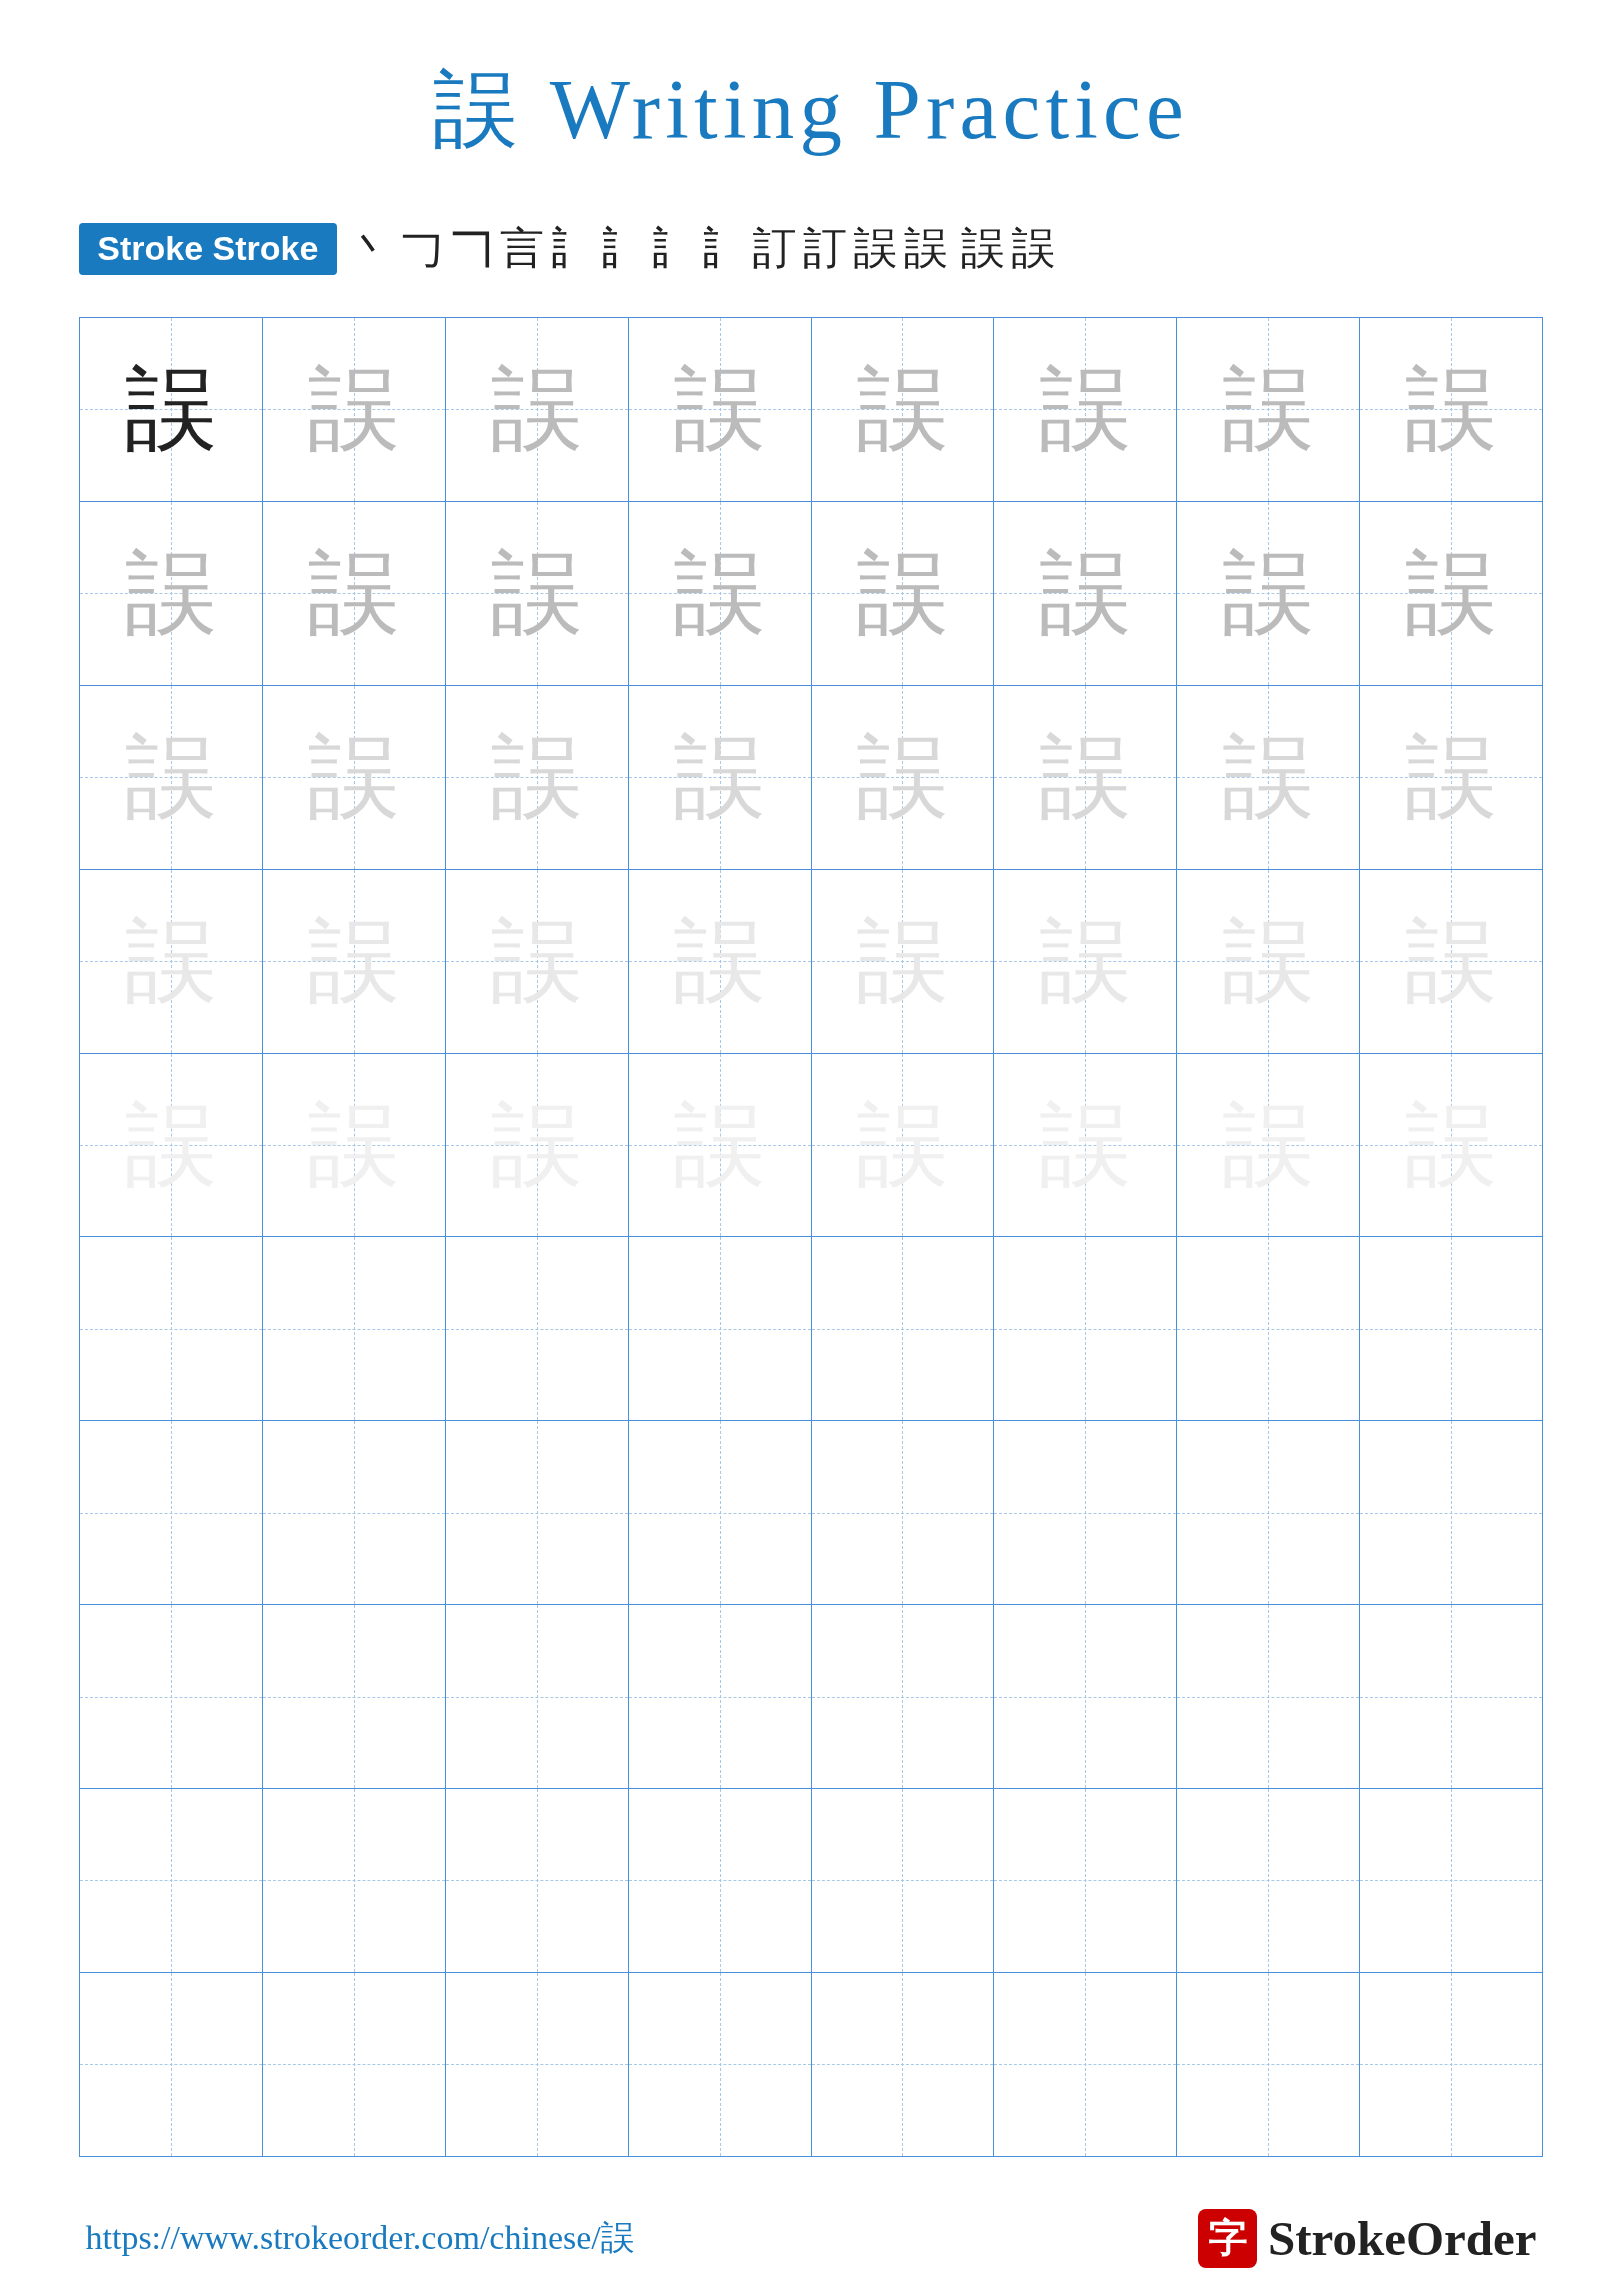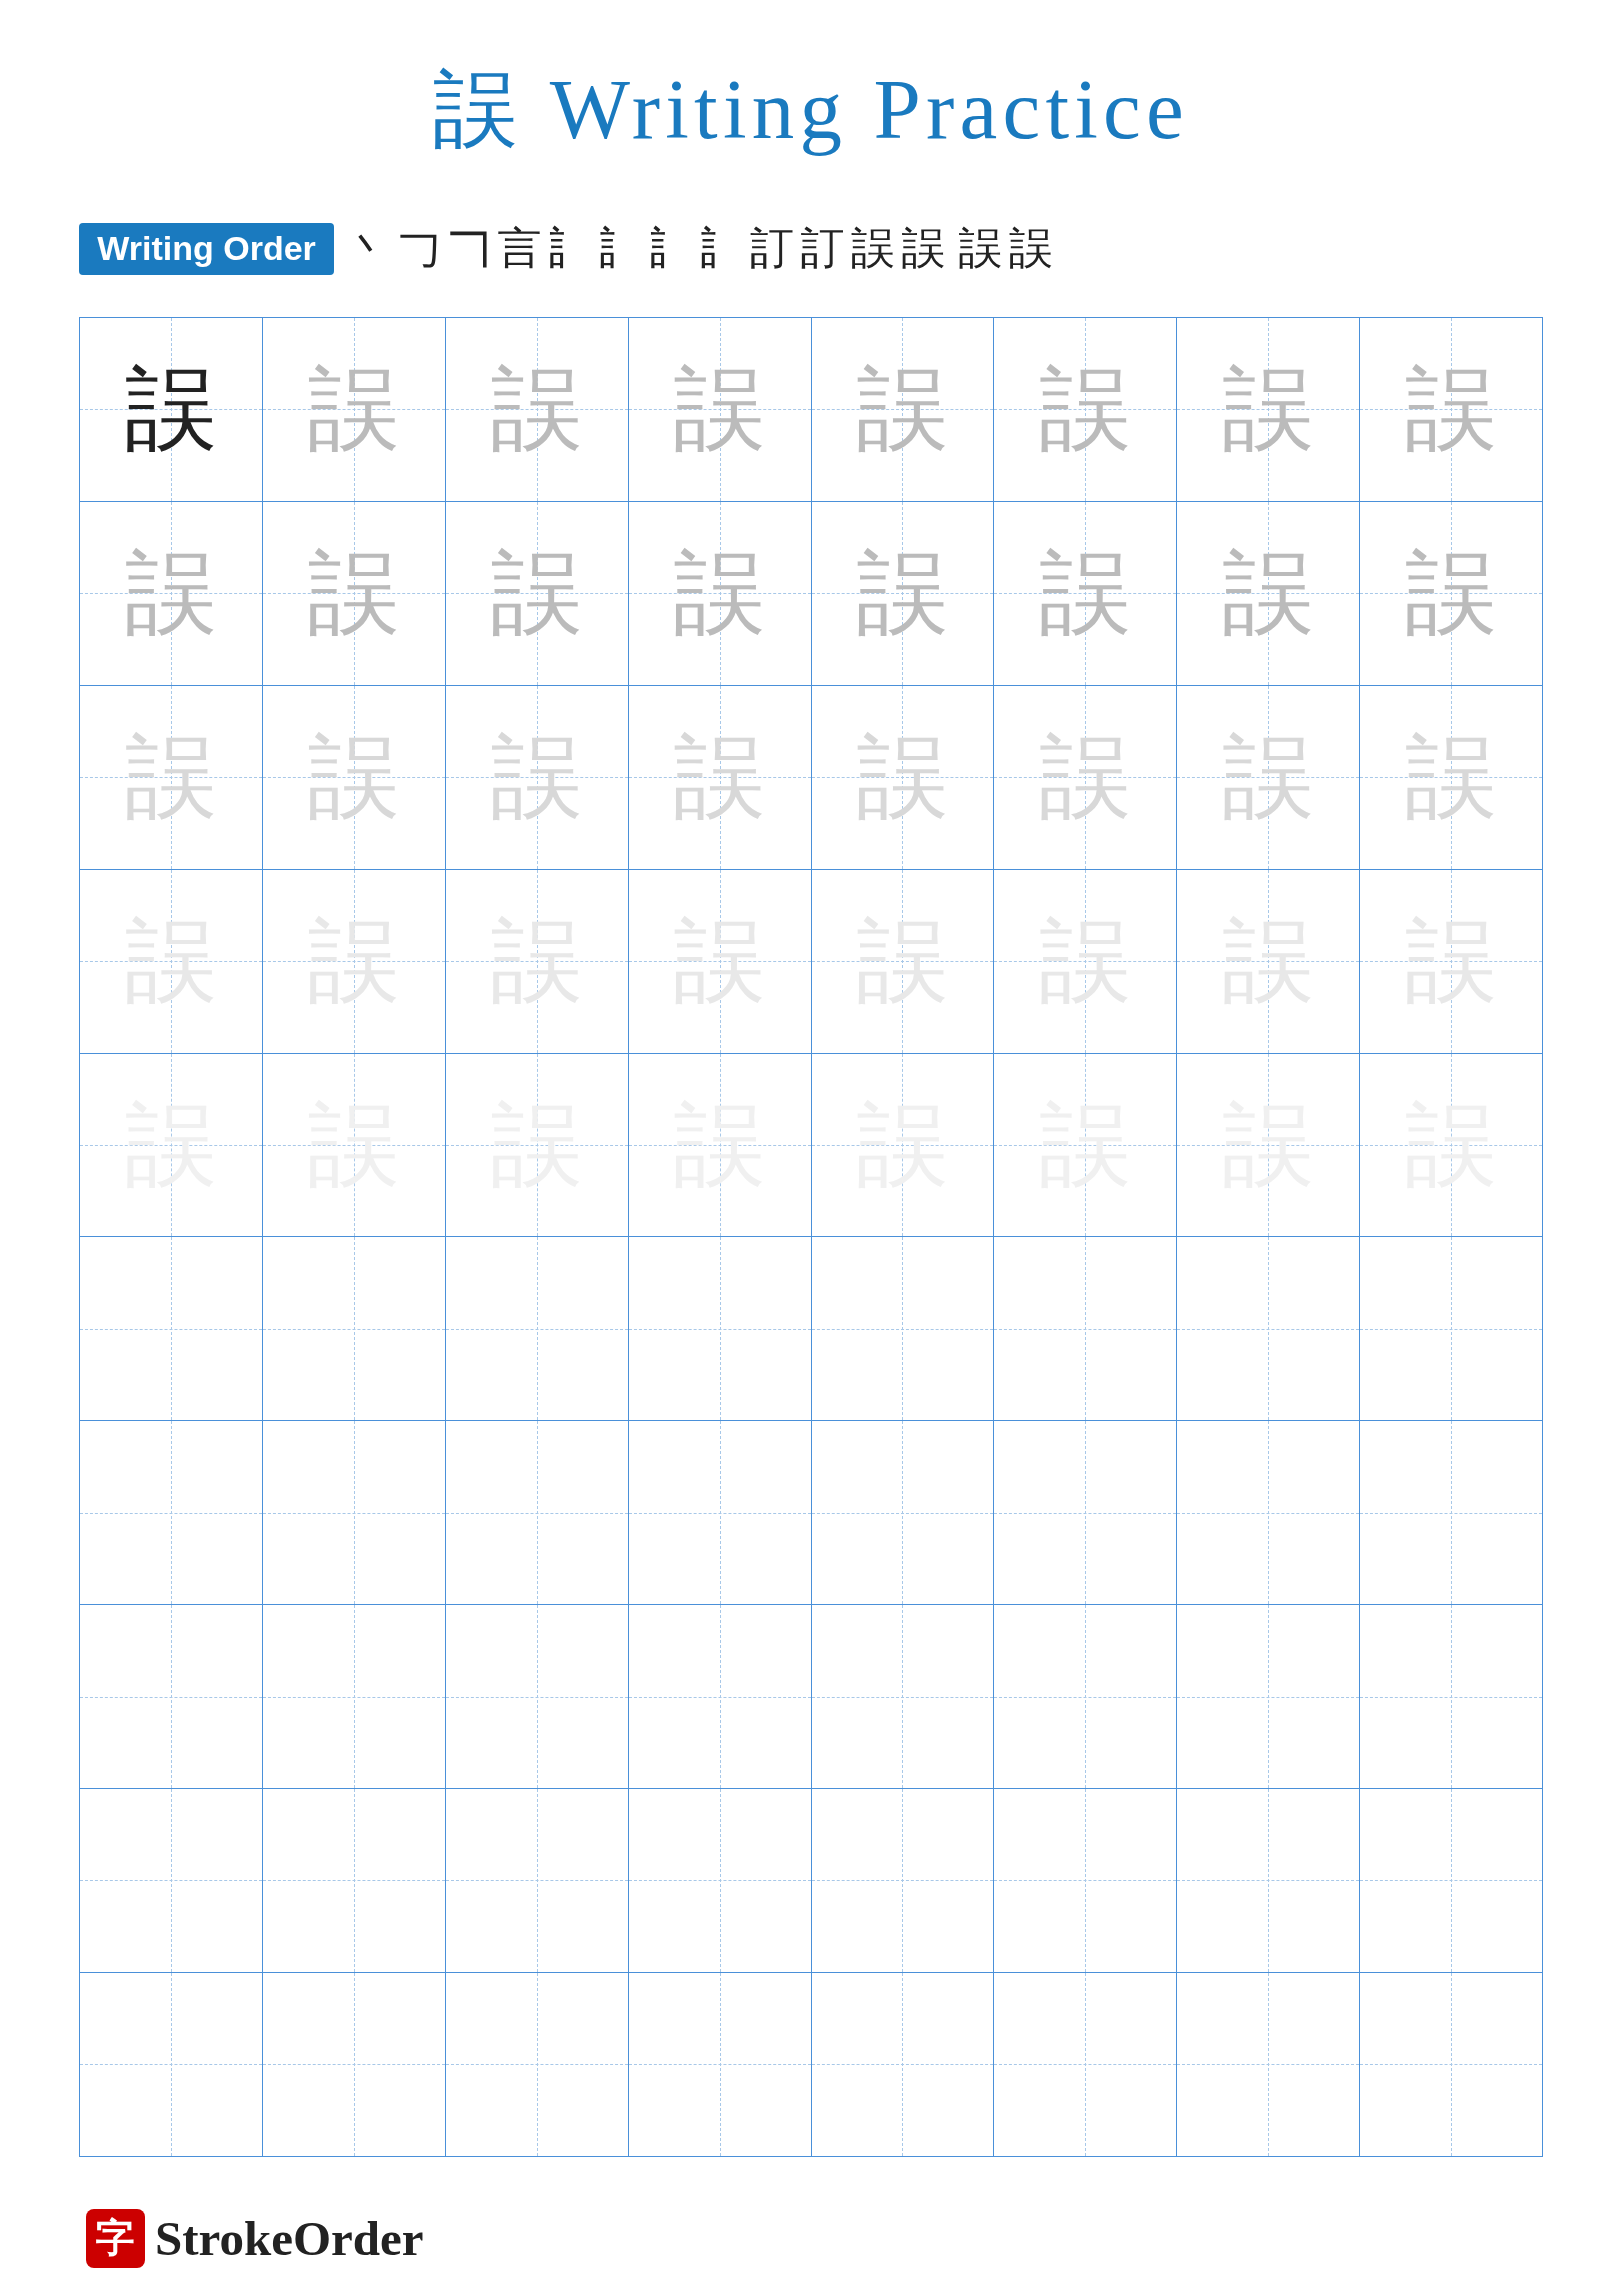--- a/index.html
+++ b/index.html
@@ -183,21 +183,21 @@
     }
   </style>
 </head>
 <body>
 
 <div class="page">
 
   <h1 class="title">誤 Writing Practice</h1>
 
   <div class="stroke-order-section">
-    <div class="stroke-order-badge">Writing Order</div>
+    <div class="stroke-order-badge">Stroke Stroke</div>
     <div class="stroke-order-chars">
       <span>丶</span>
       <span>𠃌</span>
       <span>𠃍</span>
       <span>言</span>
       <span>訁</span>
       <span>訁</span>
       <span>訁</span>
       <span>訁</span>
       <span>訂</span>
@@ -387,20 +387,21 @@
         <div class="grid-cell"></div>
         <div class="grid-cell"></div>
         <div class="grid-cell"></div>
         <div class="grid-cell"></div>
         <div class="grid-cell"></div>
         <div class="grid-cell"></div>
       </div>
     </div>
 
   <div class="footer">
+    <a class="footer-url" href="#">https://www.strokeorder.com/chinese/誤</a>
     <div class="footer-logo">
       <div class="footer-logo-icon">
         <span>字</span>
       </div>
       <span class="footer-logo-text">StrokeOrder</span>
     </div>
   </div>
 
 </div>
 

